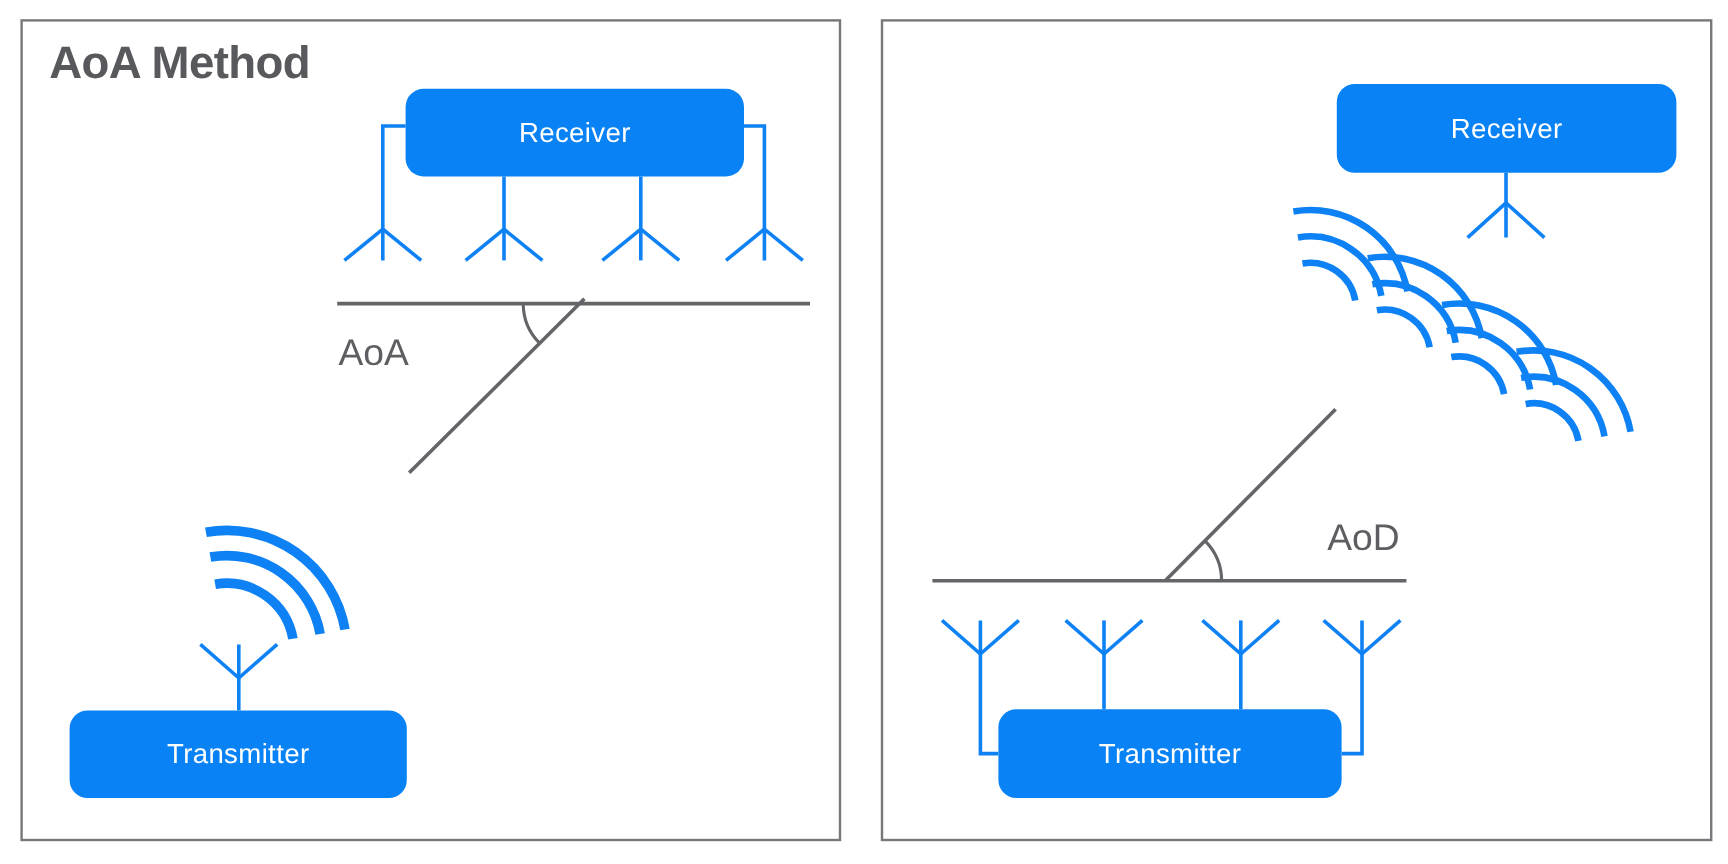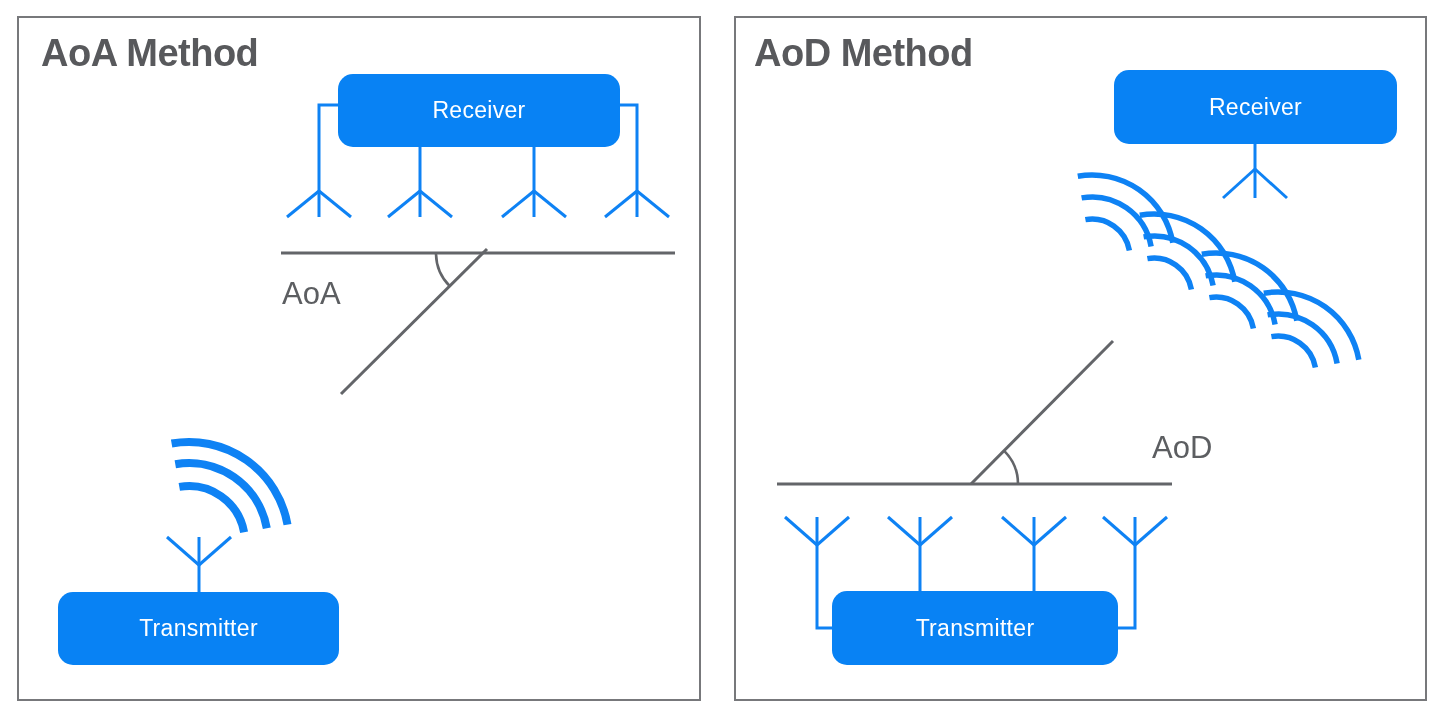--- a/index.html
+++ b/index.html
@@ -29,21 +29,21 @@
   .angle-label {
     position:absolute; font-size:31px; color:#5c5e61; white-space:nowrap;
   }
   
   .left .receiver-box    { left:319px; top:56px;  width:282px; height:73px; }
   .left .transmitter-box { left:39px;  top:574px; width:281px; height:73px; }
   .left .angle-label     { left:263px; top:258px;text-align:center; }
   
   .right .receiver-box    { left:378px; top:52px;  width:283px; height:74px; }
   .right .transmitter-box { left:96px;  top:573px; width:286px; height:74px; }
-  .right .angle-label     { left:370px; top:412px;margin-left:46px; }
+  .right .angle-label     { left:370px; top:412px; }
   .blue-stroke { stroke:#0e82f4; fill:none; }
   .gray-stroke { stroke:#636569; fill:none; }
 </style>
 </head>
 <body>
 
 <div class="stage">
 
   <div class="panel left">
     <svg class="diagram-svg" width="680" height="681" viewBox="0 0 680 681">
@@ -159,21 +159,20 @@
             <path d="M298,527 L330,499"></path>
         </g>
         <g>
           <path d="M399,499 V610 H382"></path>
           <path d="M399,527 L367,499"></path>
             <path d="M399,527 L431,499"></path>
         </g>
       </g>
     </svg>
 
-    <div class="panel-title">AoD Method</div>
     <div class="angle-label">AoD</div>
     <div class="device-box receiver-box">
       <span>Receiver</span>
     </div>
     <div class="device-box transmitter-box">
       <span>Transmitter</span>
     </div>
   </div>
 
 </div>

